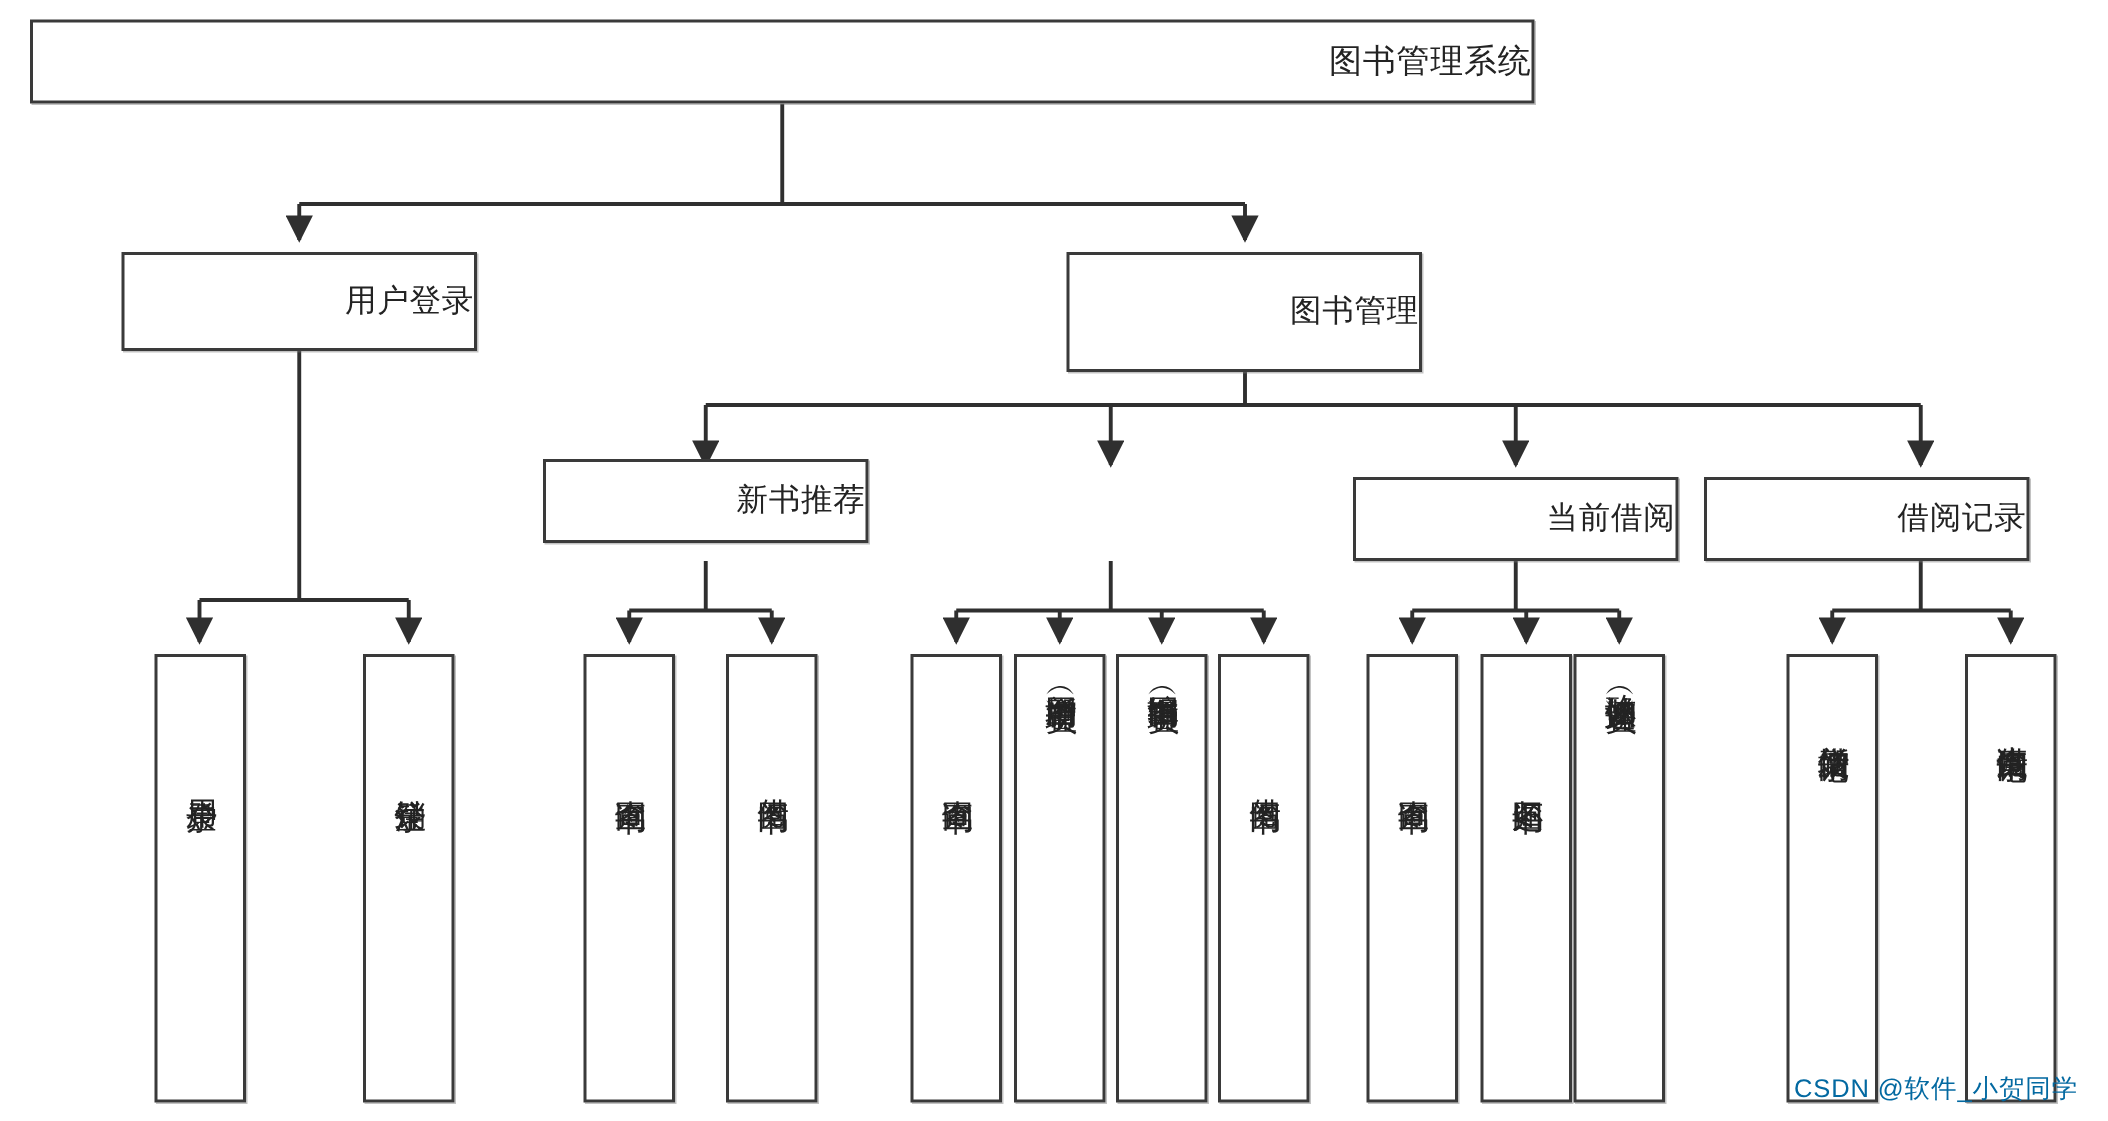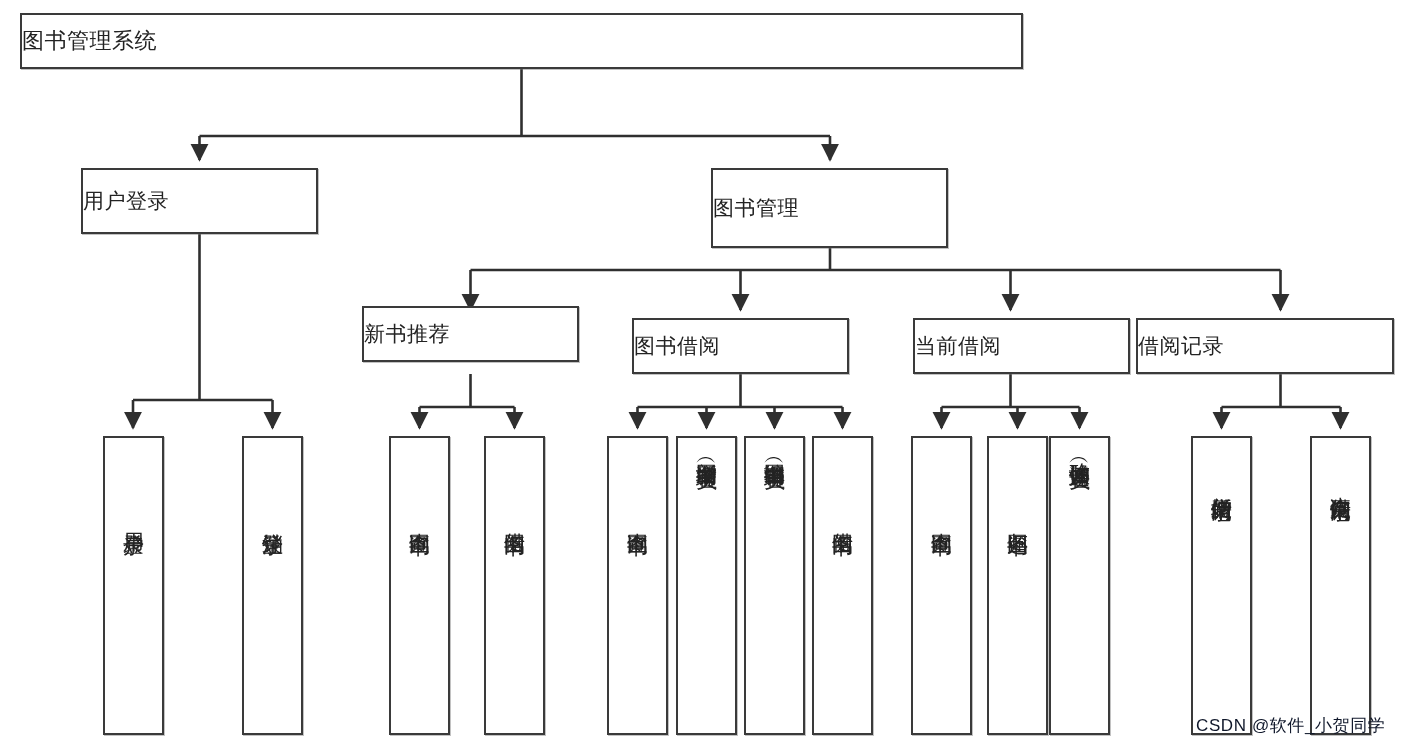--- a/index.html
+++ b/index.html
@@ -24,21 +24,21 @@
     height: 747px;
     pointer-events: none;
   }
   .node {
     position: absolute;
     box-sizing: border-box;
     background: #ffffff;
     border: 2px solid #3a3a3a;
     display: flex;
     align-items: center;
-    justify-content: flex-start;
+    justify-content: flex-end;
     color: #222222;
     box-shadow: 1px 1px 0 rgba(120,120,120,0.45);
   }
   .node-label {
     text-align: center;
     line-height: 1.18;
     letter-spacing: 0.5px;
     white-space: pre-wrap;
     color: #232323;
   }
@@ -57,21 +57,21 @@
     text-orientation: upright;
     font-size: 21px;
     line-height: 1.05;
     letter-spacing: 1px;
     display: block;
     margin: 0 auto;
   }
   .watermark {
     position: absolute;
     font-size: 17px;
-    color: #0f172a;
+    color: #0369a1;
     letter-spacing: 0.6px;
     white-space: nowrap;
     user-select: none;
     text-align: center;
   }
 </style>
 </head>
 <body>
 
 <div id="diagram-root">
@@ -133,27 +133,24 @@
   <div class="node horizontal" style="left:81px; top:168px; width:237px; height:66px;">
     <span class="node-label">用户登录</span>
   </div>
   <div class="node horizontal" style="left:711px; top:168px; width:237px; height:80px;">
     <span class="node-label">图书管理</span>
   </div>
 
   <div class="node horizontal" style="left:362px; top:306px; width:217px; height:56px;">
     <span class="node-label">新书推荐</span>
   </div>
-  <div class="node horizontal" style="left:632px; top:318px; width:217px; height:56px;">
-    <span class="node-label">图书借阅</span>
-  </div>
-  <div class="node horizontal" style="left:902px; top:318px; width:217px; height:56px;margin-left:11px;">
+  <div class="node horizontal" style="left:902px; top:318px; width:217px; height:56px;">
     <span class="node-label">当前借阅</span>
   </div>
-  <div class="node horizontal" style="left:1136px; top:318px; width:258px; height:56px;">
+  <div class="node horizontal" style="left:1136px; top:318px; width:217px; height:56px;">
     <span class="node-label">借阅记录</span>
   </div>
 
   <div class="node vertical" style="left:103px; top:436px; width:61px; height:299px; padding-top:78px;">
     <span class="node-label">用户登录</span>
   </div>
   <div class="node vertical" style="left:242px; top:436px; width:61px; height:299px; padding-top:78px;">
     <span class="node-label">注销登录</span>
   </div>
 

